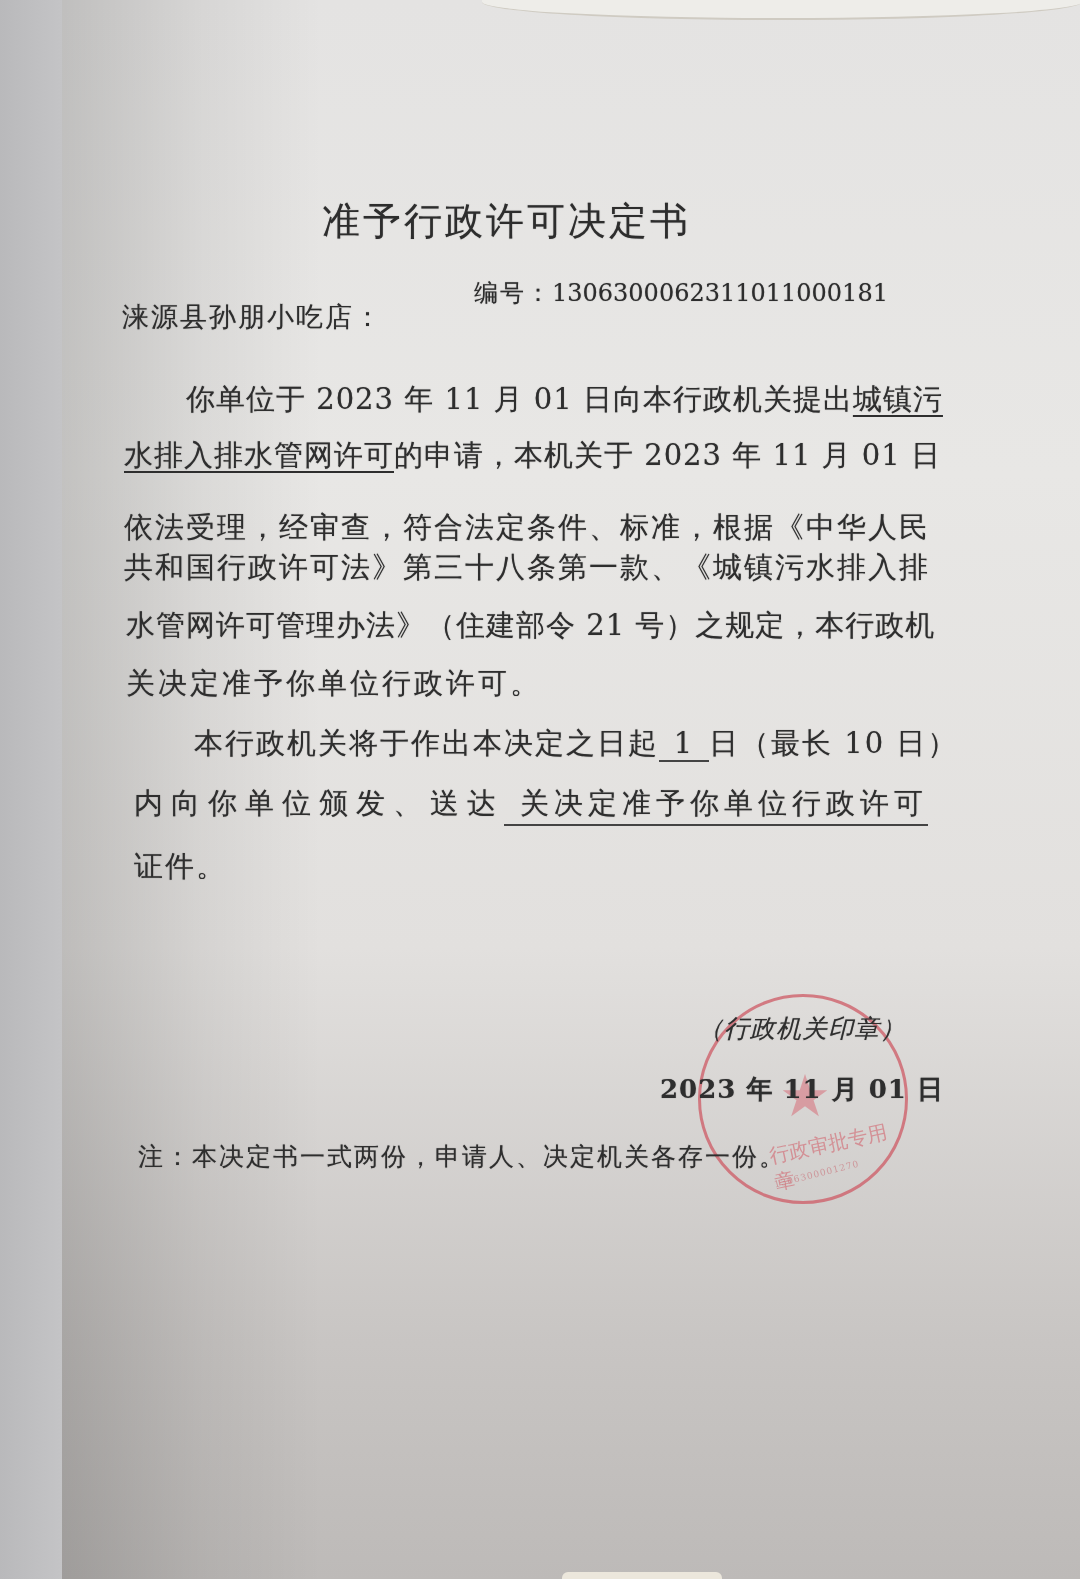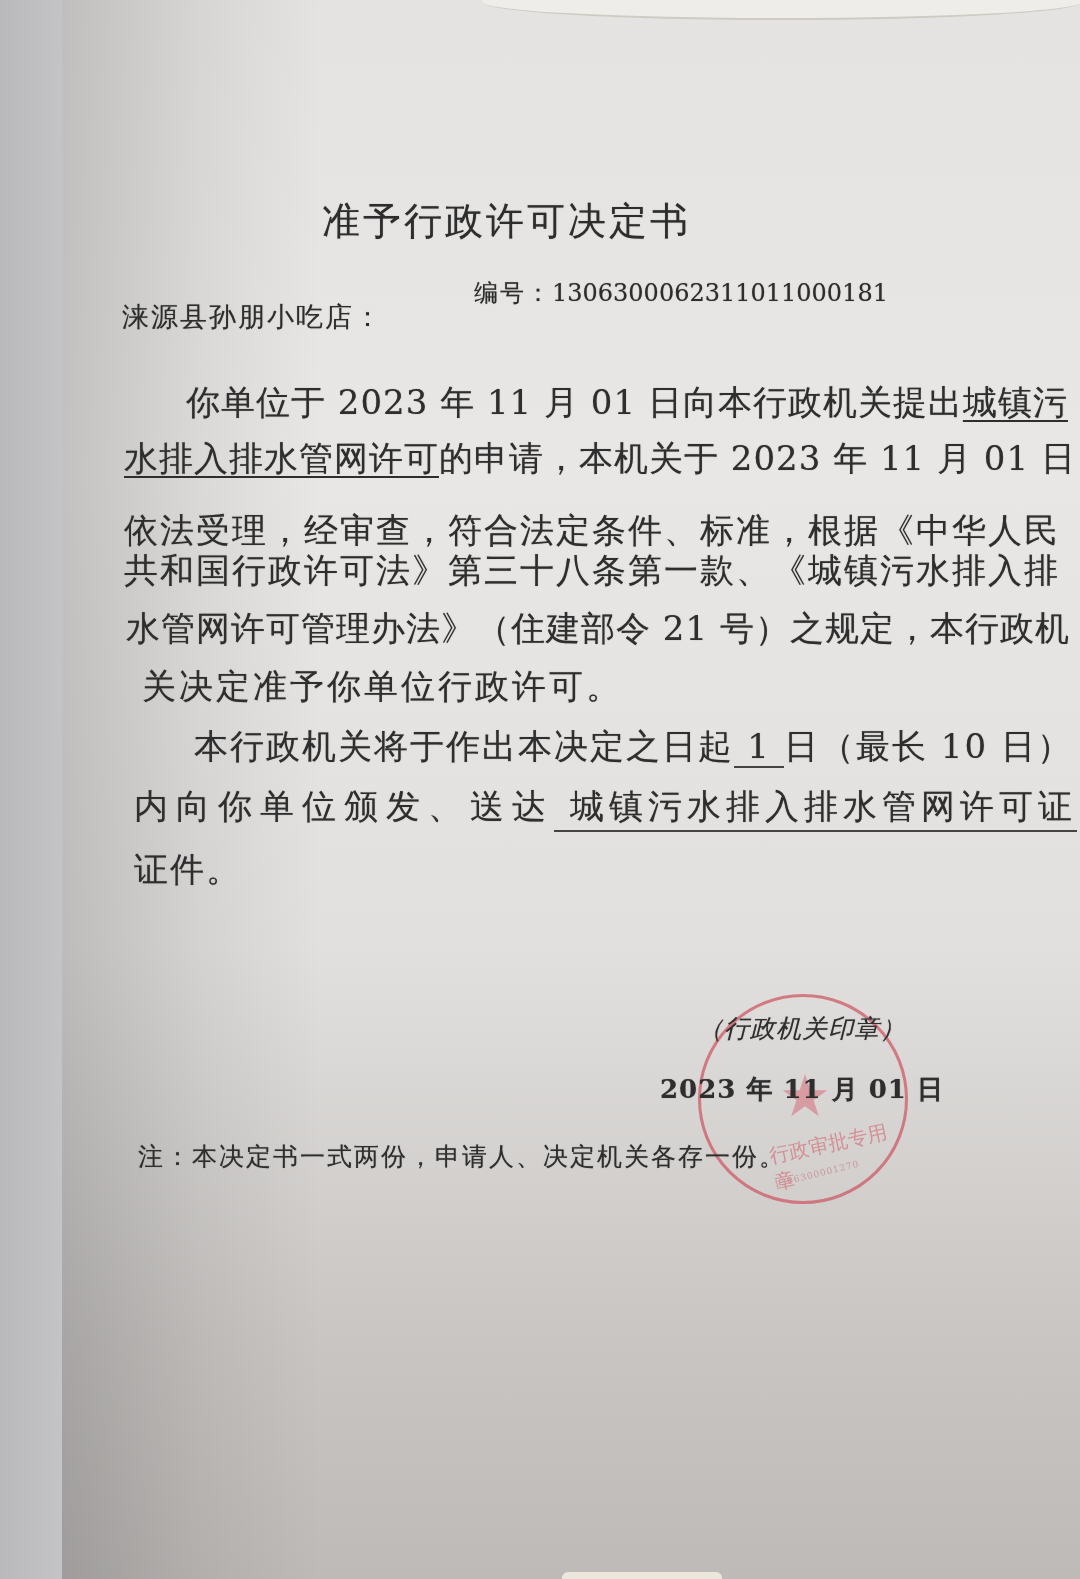--- a/index.html
+++ b/index.html
@@ -25,21 +25,21 @@
     }
     .bottom-strip {
       position: absolute; left: 500px; top: 1572px; width: 160px; height: 7px;
       background: #ece7dc; border-radius: 6px 6px 0 0;
     }
     .text { color: #2d2d2d; position: absolute; white-space: nowrap; text-shadow: 0 0 1px rgba(40,40,40,0.5); }
     .title { left: 322px; top: 196px; font-size: 38px; letter-spacing: 3px; font-weight: normal; }
     .docno { left: 474px; top: 277px; font-size: 24px; }
     .docno .lbl { letter-spacing: 2px; }
     .addressee { left: 122px; top: 299px; font-size: 27px; letter-spacing: 2px; }
-    .line { position: absolute; font-size: 34px; white-space: nowrap; color: #2e2e2e; text-shadow: 0 0 1px rgba(40,40,40,0.5); }
+    .line { position: absolute; font-size: 29px; white-space: nowrap; color: #2e2e2e; text-shadow: 0 0 1px rgba(40,40,40,0.5); }
     .u { text-decoration: underline; text-decoration-thickness: 2px; text-underline-offset: 6px; }
     .blank { display: inline-block; border-bottom: 2px solid #444; }
     .stamp {
       position: absolute; left: 698px; top: 994px; width: 210px; height: 210px;
       border: 3px solid rgba(205,90,100,0.75); border-radius: 50%;
       box-sizing: border-box;
     }
     .stamp-star {
       position: absolute; left: 78px; top: 70px; font-size: 58px; color: rgba(215,110,120,0.55);
       line-height: 1;
@@ -73,27 +73,27 @@
 
 <div class="line" style="left:186px; top:380px; letter-spacing:1px;">
   <span>你单位于 2023 年 11 月 01 日向本行政机关提出</span><span class="u">城镇污</span>
 </div>
 <div class="line" style="left:124px; top:436px; letter-spacing:1px;">
   <span class="u">水排入排水管网许可</span><span>的申请，本机关于 2023 年 11 月 01 日</span>
 </div>
 <div class="line" style="left:124px; top:508px; letter-spacing:2px;">依法受理，经审查，符合法定条件、标准，根据《中华人民</div>
 <div class="line" style="left:124px; top:548px; letter-spacing:2px;text-align:center;">共和国行政许可法》第三十八条第一款、《城镇污水排入排</div>
 <div class="line" style="left:126px; top:606px; letter-spacing:1px;">水管网许可管理办法》（住建部令 21 号）之规定，本行政机</div>
-<div class="line" style="left:126px; top:664px; letter-spacing:3px;margin-left:16px;">关决定准予你单位行政许可。</div>
+<div class="line" style="left:126px; top:664px; letter-spacing:3px;">关决定准予你单位行政许可。</div>
 
 <div class="line" style="left:194px; top:724px; letter-spacing:2px;">
   <span>本行政机关将于作出本决定之日起</span><span class="blank" style="width:50px; text-align:center;">1</span><span>日（最长 10 日）</span>
 </div>
 <div class="line" style="left:134px; top:784px; letter-spacing:8px;">
-  <span>内向你单位颁发、送达</span><span class="blank" style="padding-left:16px; letter-spacing:5px;">城镇污水排入排水管网许可证</span>
+  <span>内向你单位颁发、送达</span><span class="blank" style="padding-left:16px; letter-spacing:5px;">关决定准予你单位行政许可</span>
 </div>
 <div class="line" style="left:134px; top:847px; letter-spacing:2px;">证件。</div>
 
 <div class="stamp">
   <div class="stamp-star">★</div>
   <div class="stamp-text">行政审批专用章</div>
   <div class="stamp-code">1306300001270</div>
 </div>
 
 <div class="line" style="left:698px; top:1012px; font-size:25px; letter-spacing:1px;font-style:italic;">（行政机关印章）</div>

